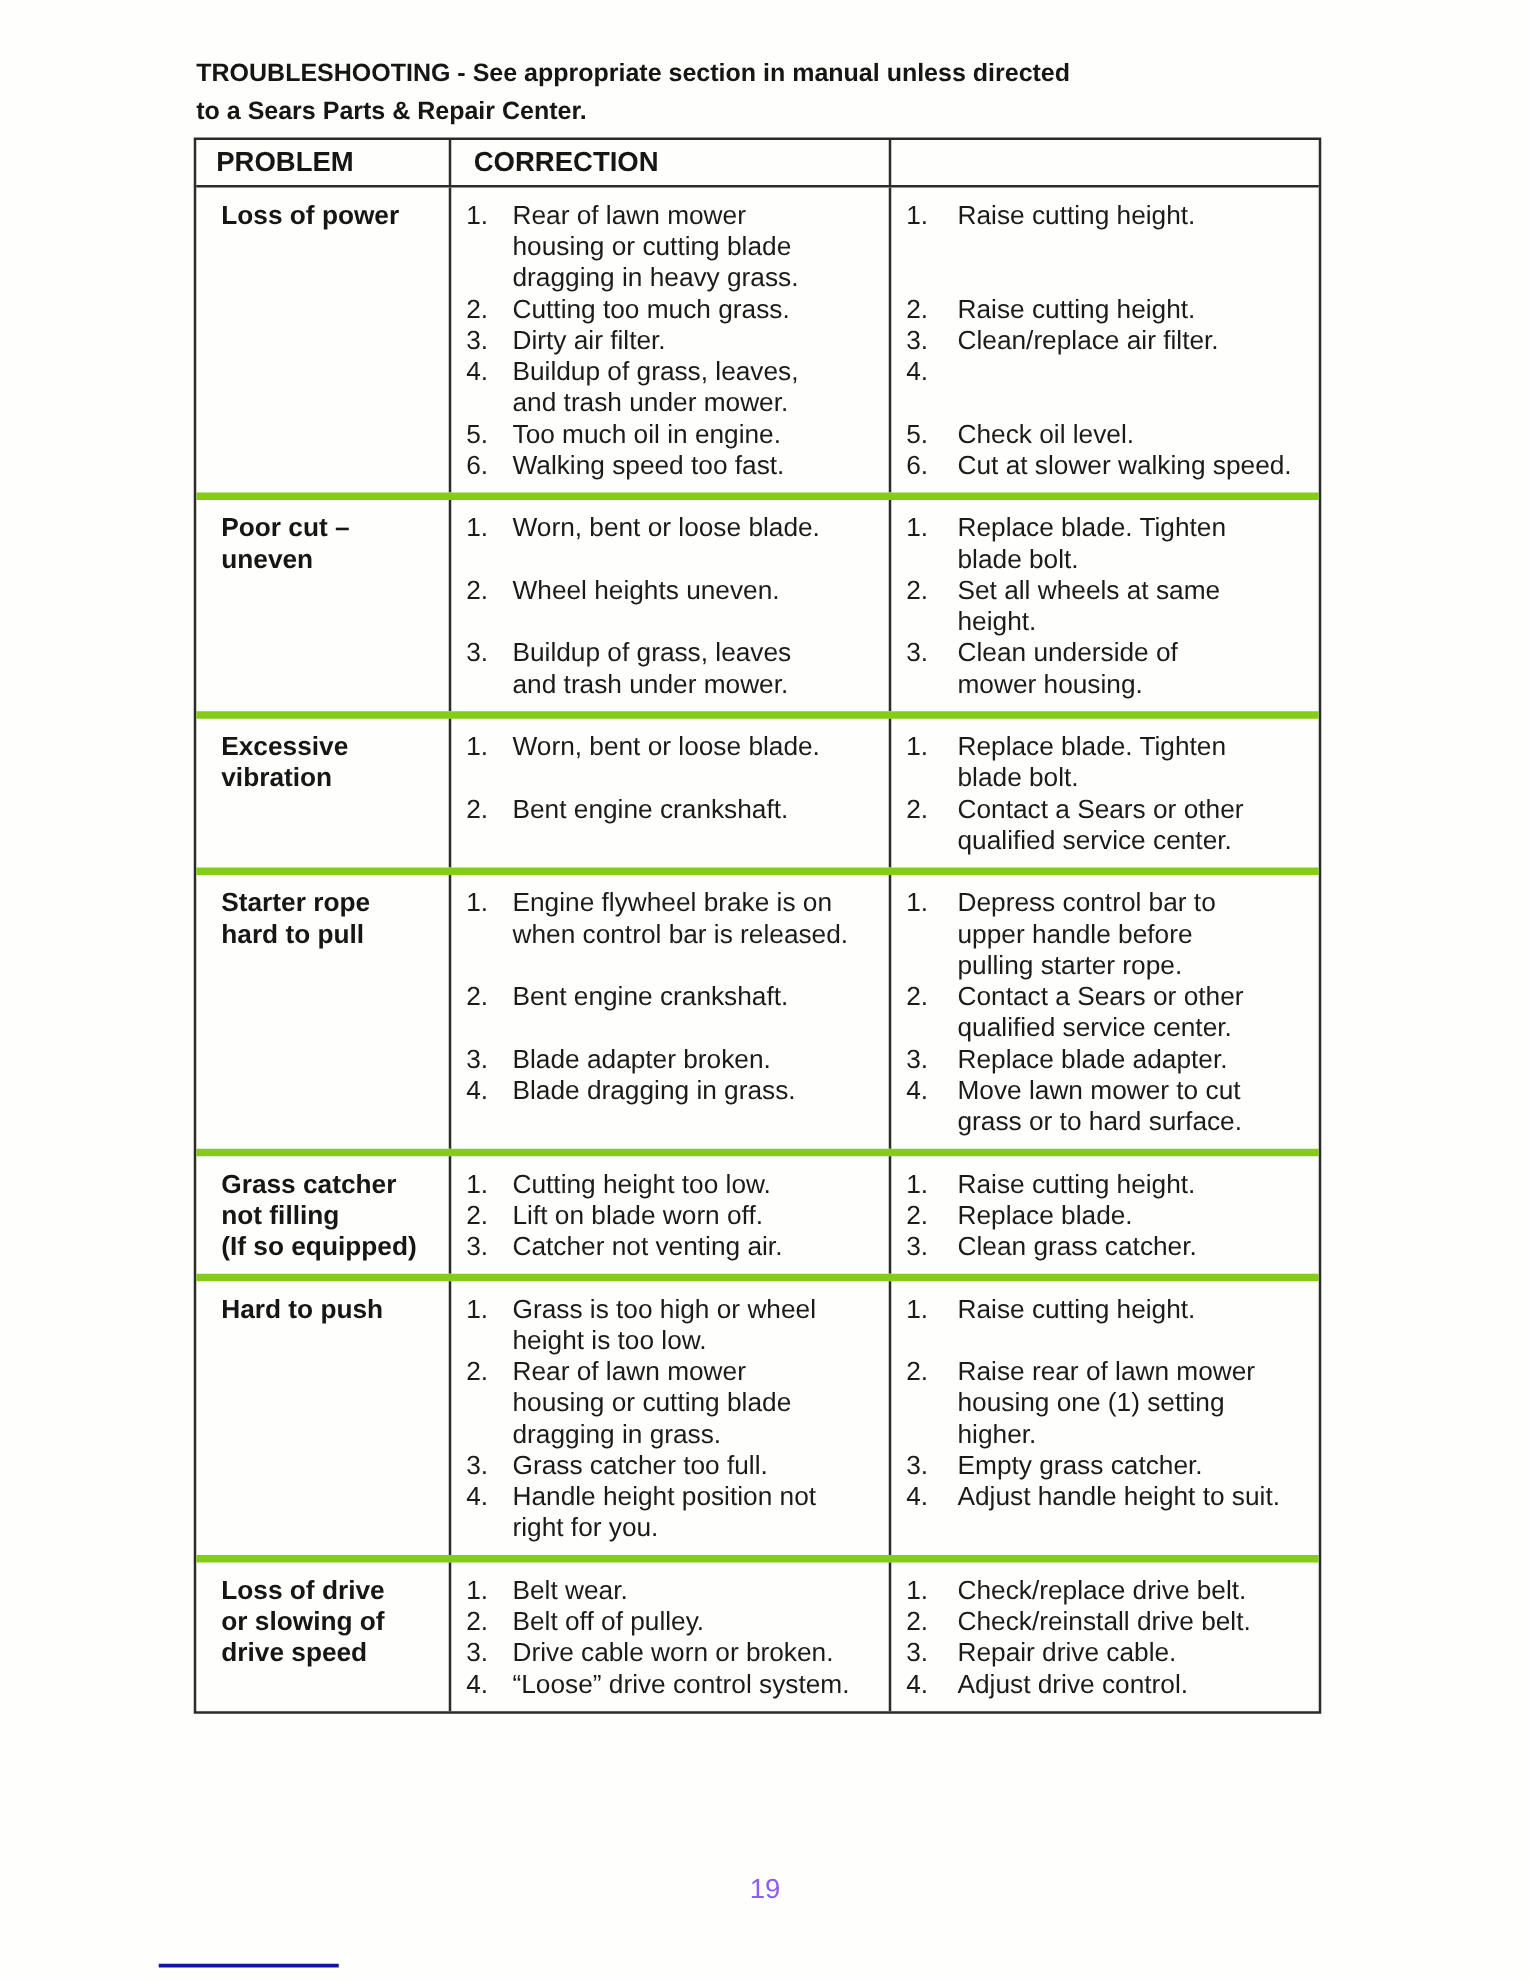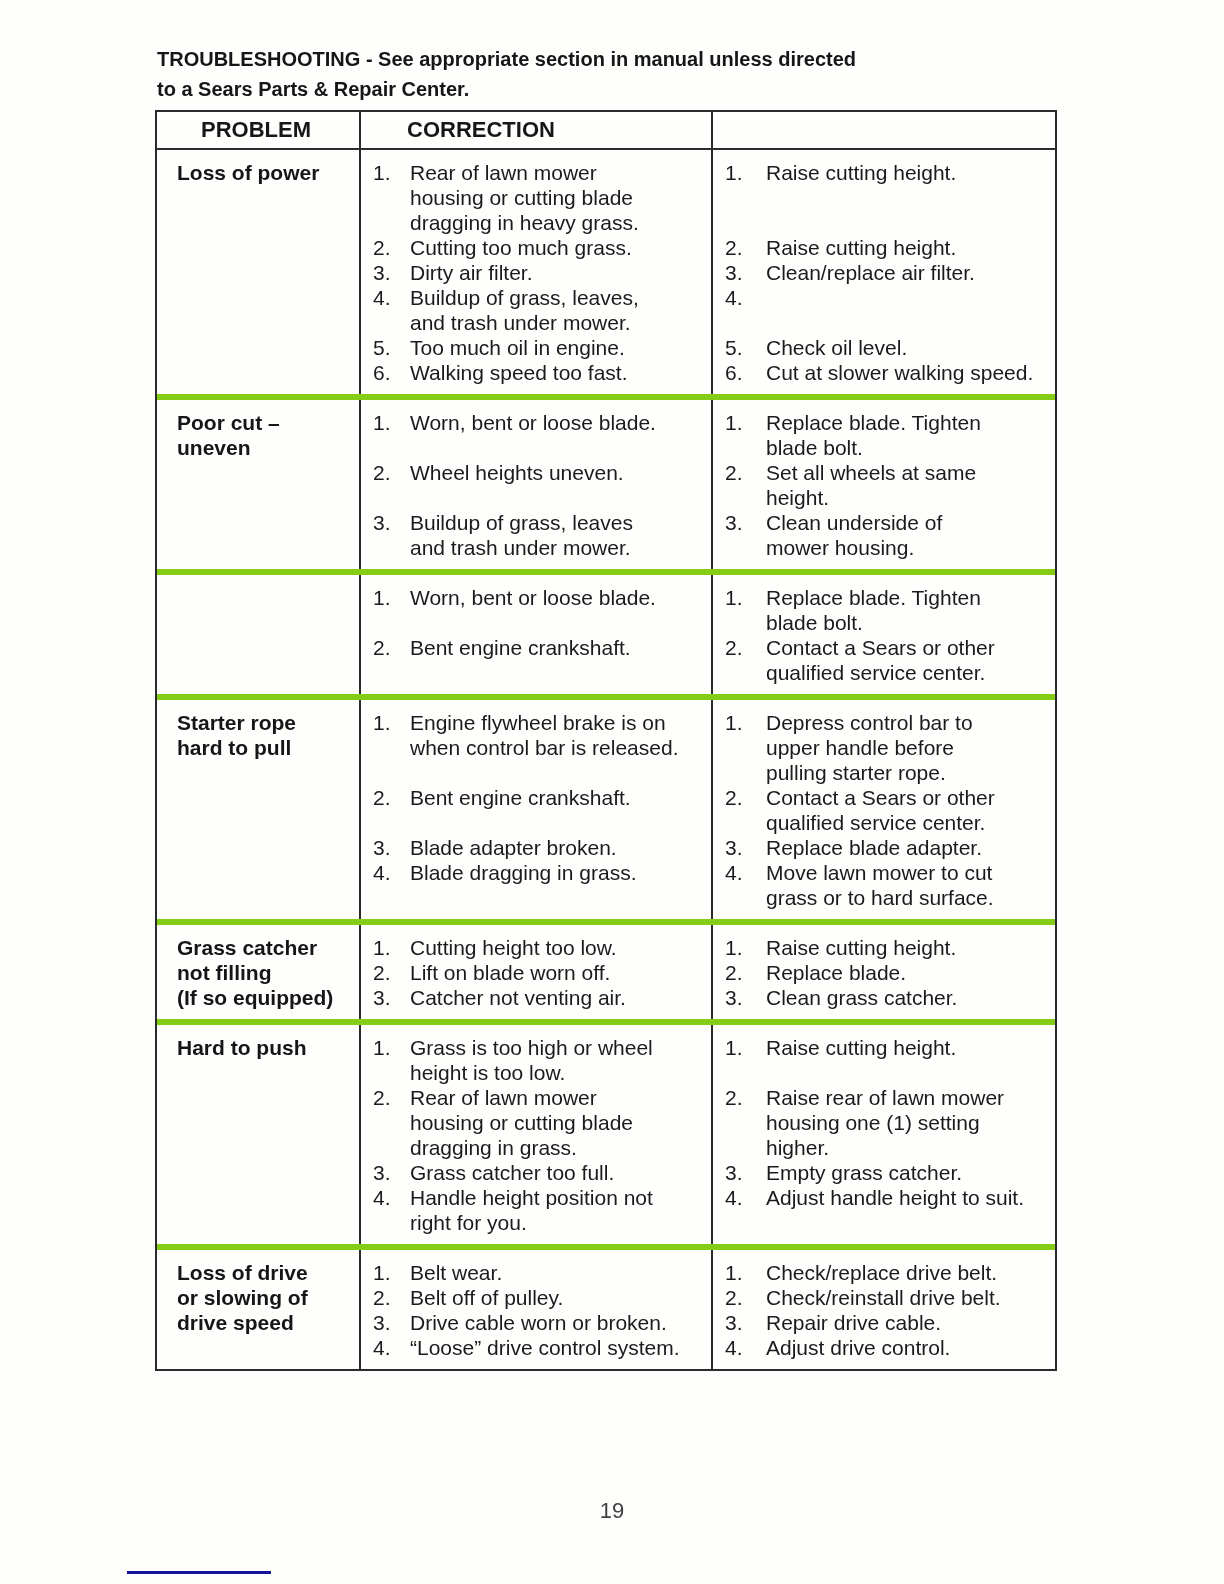--- a/index.html
+++ b/index.html
@@ -34,21 +34,20 @@
   }
   .t-header {
     position: relative;
     display: flex;
     height: 36px;
     align-items: center;
     border-bottom: 2px solid #2b2b2b;
     font-weight: bold;
     font-size: 22px;
     color: #161616;
-    padding-left: 28px;
   }
   .h-problem { width: 202px; padding-left: 16px; box-sizing: border-box; }
   .h-cause   { width: 352px; padding-left: 42px; box-sizing: border-box; }
   .h-corr    { width: 348px; padding-left: 20px; box-sizing: border-box; }
   .t-row {
     position: relative;
     display: grid;
     grid-template-columns: 202px 352px 345px;
     grid-auto-rows: min-content;
     padding: 10px 0 9px 4px;
@@ -86,21 +85,21 @@
     white-space: pre-line;
     padding-right: 4px;
   }
   .page-number {
     position: absolute;
     left: 0;
     top: 1498px;
     width: 1224px;
     text-align: center;
     font-size: 22px;
-    color: #404040;
+    color: #8b5cf6;
   }
   .footer-rule {
     position: absolute;
     left: 127px;
     top: 1571px;
     width: 144px;
     height: 3px;
     background: #15159b;
   }
 </style>
@@ -209,20 +208,22 @@
         <div class="item corr">
             <span class="num">3.</span>
             <span class="txt">Clean underside of
 mower housing.</span>
           </div>
       </div>
 
       <div class="t-row">
         <div class="vline v1"></div>
         <div class="vline v2"></div>
+        <div class="cell-problem" style="grid-row: 1 / span 2">Excessive
+vibration</div>
         <div class="item cause">
             <span class="num">1.</span>
             <span class="txt">Worn, bent or loose blade.</span>
           </div>
         <div class="item corr">
             <span class="num">1.</span>
             <span class="txt">Replace blade. Tighten
 blade bolt.</span>
           </div>
         <div class="item cause">

